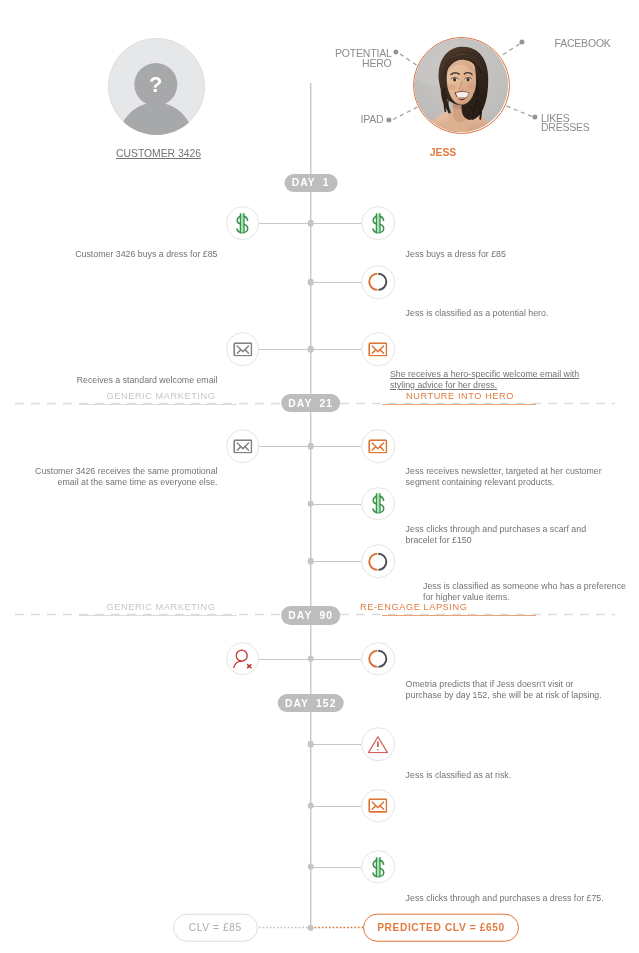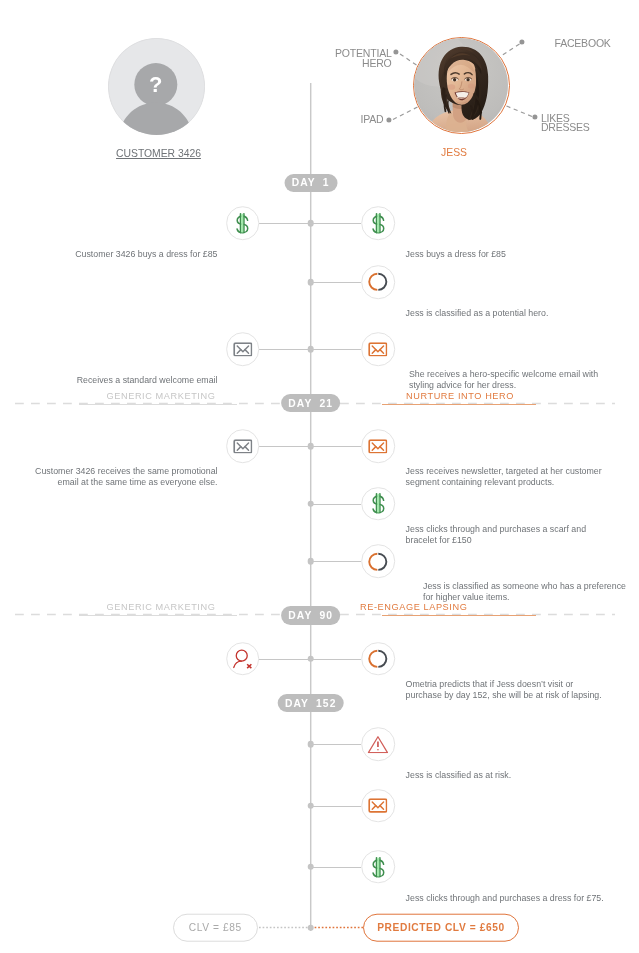--- a/index.html
+++ b/index.html
@@ -143,21 +143,21 @@
         <path d="M43.4 66.0 c3.8 1.9 7.6 1.8 11.2 -0.2" stroke="#bb8a6a" stroke-width="0.85" fill="none" opacity="0.5"></path>
 
         <path d="M62.5 58 c4.8 5.2 6.8 12 6.5 19" stroke="#2b2017" stroke-width="2.5" fill="none" stroke-linecap="round"></path>
         <path d="M65.5 65 c3.2 6.2 4.1 12 2.9 18.5" stroke="#231911" stroke-width="2.0" fill="none" stroke-linecap="round"></path>
         <path d="M58.5 70 c2.3 4.6 2.9 9.2 2.1 13.8" stroke="#281d15" stroke-width="1.6" fill="none" stroke-linecap="round"></path>
         <path d="M33.2 59 c-2.1 5.7 -2.1 11.4 -0.8 16.6" stroke="#2c211a" stroke-width="1.8" fill="none" stroke-linecap="round"></path>
         <path d="M35.2 65 c-0.8 4.7 -0.5 8.8 0.9 12.4" stroke="#2a1f18" stroke-width="1.3" fill="none" stroke-linecap="round"></path>
       </g>
     </svg>
   </div>
-  <div class="persona-name" style="left:394px;top:147.4px;width:120px;color:#e17b40;">JESS</div>
+  <div class="persona-name" style="left:383px;top:147.4px;width:120px;color:#e17b40;font-weight:bold;">JESS</div>
 
   <svg class="abs" style="left:397.5px;top:51.5px;" width="23.5" height="17.0">
       <line x1="2.0" y1="2.0" x2="21.5" y2="15.0" stroke="#9a9a9a" stroke-width="1.15" stroke-dasharray="4.2 3.6"></line>
     </svg>
   <svg class="abs" style="left:498.5px;top:42.0px;" width="22.5" height="16.0">
       <line x1="20.5" y1="2.0" x2="2.0" y2="14.0" stroke="#9a9a9a" stroke-width="1.15" stroke-dasharray="4.2 3.6"></line>
     </svg>
   <svg class="abs" style="left:390.5px;top:104.5px;" width="28.5" height="16.5">
       <line x1="2.0" y1="14.5" x2="26.5" y2="2.0" stroke="#9a9a9a" stroke-width="1.15" stroke-dasharray="4.2 3.6"></line>
     </svg>
@@ -241,21 +241,21 @@
   <div class="row-text l" style="left:22.5px;width:195px;top:349.1px;transform:translateY(-50%);">Receives a standard welcome email</div>
   <div class="conn" style="left:310.4px;top:349px;width:50.8px;"></div>
   <div class="icon-circle" style="left:378.0px;top:349.1px;">
       <svg viewBox="0 0 24 18.2" width="19.4" height="14.7">
         <rect x="1.15" y="1.15" width="21.7" height="15.9" rx="1.8" ry="1.8" fill="none" stroke="#dd7434" stroke-width="2.25"></rect>
         <path d="M5.0 4.6 L12 11.7 L19.0 4.6" fill="none" stroke="#dd7434" stroke-width="1.8" stroke-linecap="round" stroke-linejoin="round"></path>
         <path d="M5.0 13.6 L9.4 9.2" fill="none" stroke="#dd7434" stroke-width="1.8" stroke-linecap="round"></path>
         <path d="M19.0 13.6 L14.6 9.2" fill="none" stroke="#dd7434" stroke-width="1.8" stroke-linecap="round"></path>
       </svg>
     </div>
-  <div class="row-text" style="left:409px;width:203px;top:349.1px;transform:translateY(-50%);">She receives a hero-specific welcome email with styling advice for her dress.</div>
+  <div class="row-text" style="left:390px;width:203px;top:349.1px;transform:translateY(-50%);text-decoration:underline;">She receives a hero-specific welcome email with styling advice for her dress.</div>
 
   <div class="spine-dot" style="top:446.3px;"></div>
   <div class="conn" style="left:259.4px;top:446px;width:51.0px;"></div>
   <div class="icon-circle" style="left:242.6px;top:446.3px;">
       <svg viewBox="0 0 24 18.2" width="19.4" height="14.7">
         <rect x="1.15" y="1.15" width="21.7" height="15.9" rx="1.8" ry="1.8" fill="none" stroke="#7e8287" stroke-width="2.25"></rect>
         <path d="M5.0 4.6 L12 11.7 L19.0 4.6" fill="none" stroke="#7e8287" stroke-width="1.8" stroke-linecap="round" stroke-linejoin="round"></path>
         <path d="M5.0 13.6 L9.4 9.2" fill="none" stroke="#7e8287" stroke-width="1.8" stroke-linecap="round"></path>
         <path d="M19.0 13.6 L14.6 9.2" fill="none" stroke="#7e8287" stroke-width="1.8" stroke-linecap="round"></path>
       </svg>

